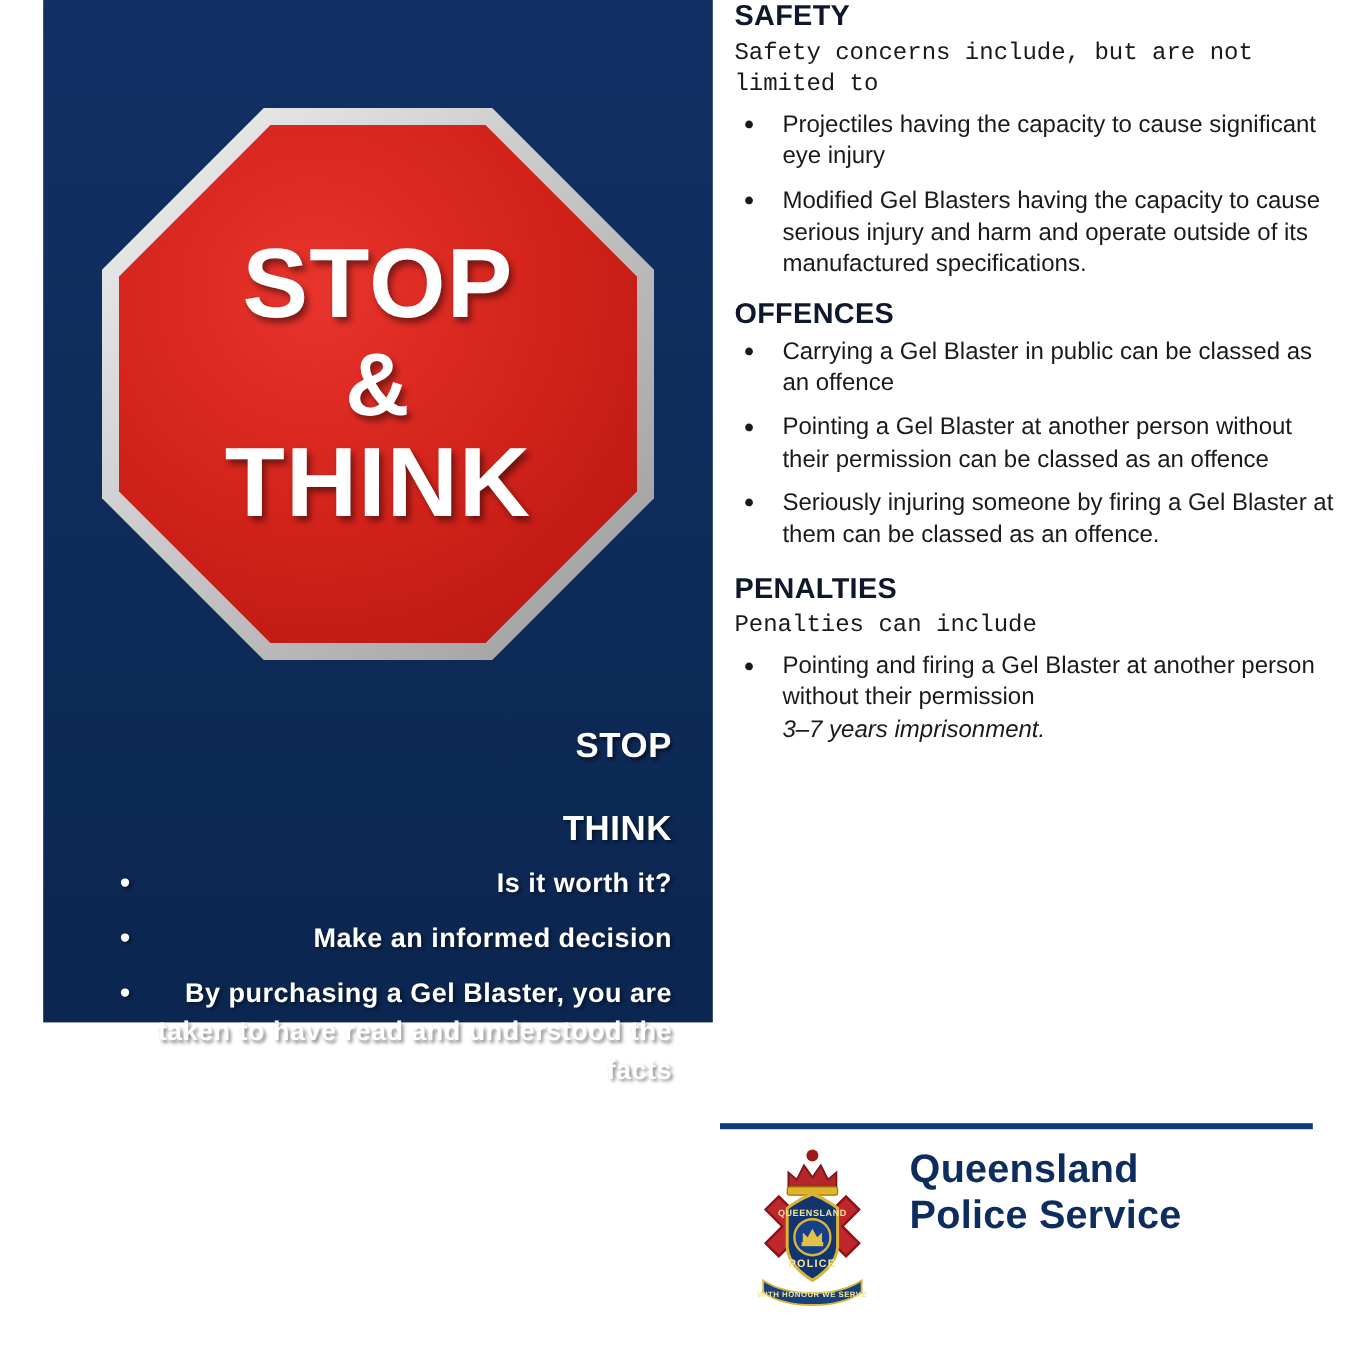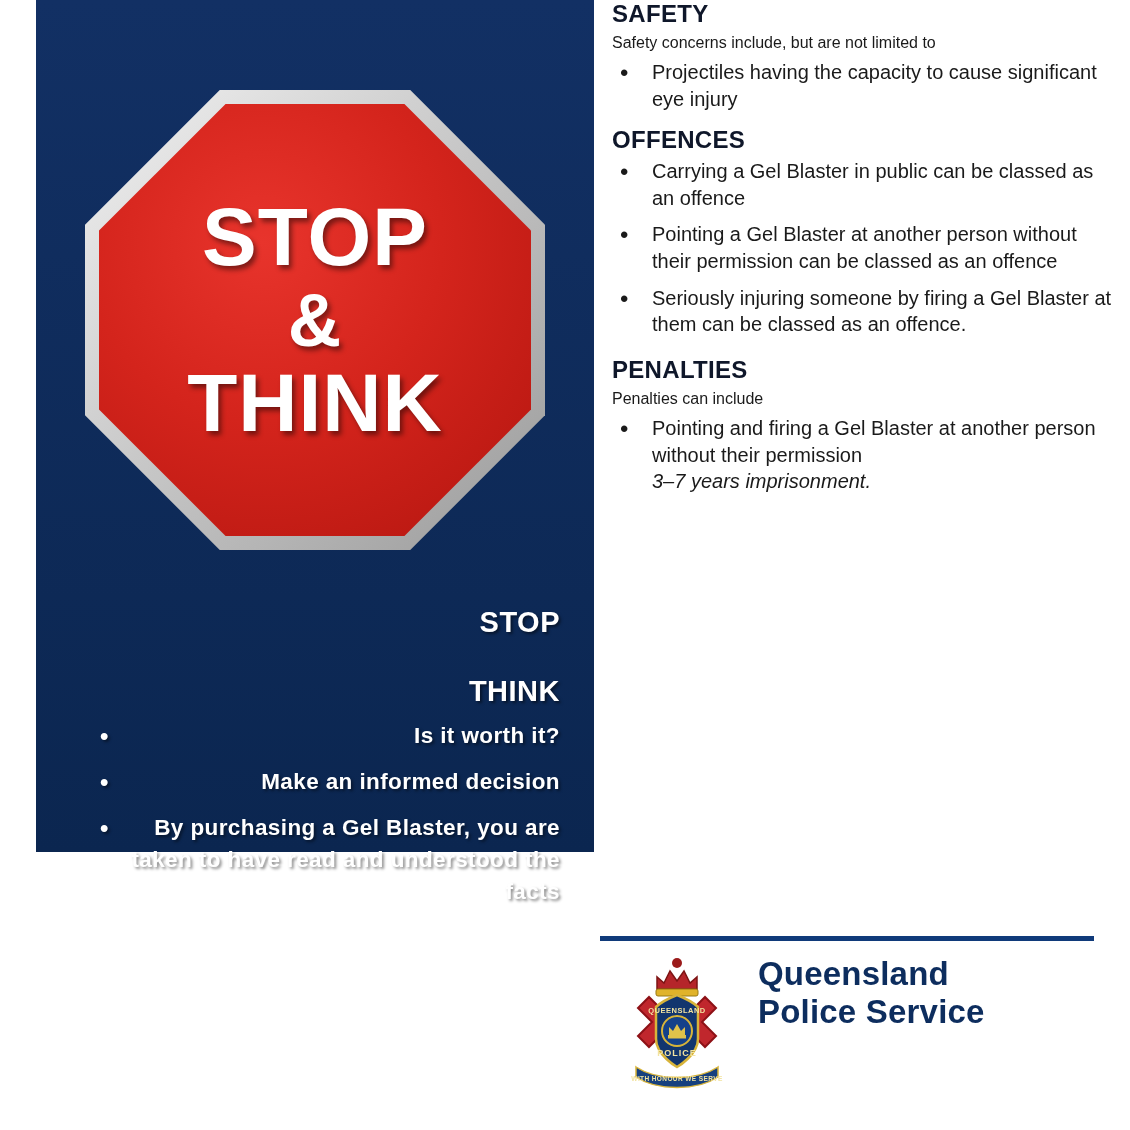--- a/index.html
+++ b/index.html
@@ -97,24 +97,25 @@
     color: #1a1a1a;
   }
   .rheading {
     font-size: 24px;
     font-weight: bold;
     color: #0f172a;
     letter-spacing: 0.3px;
     margin: 0 0 4px 0;
   }
   .rpara {
-    font-size: 16px;
+    font-size: 20px;
     line-height: 1.32;
     color: #1a1a1a;
     margin-bottom: 6px;
+    font-family: Liberation Mono, monospace;
   }
   ul.rbullets { list-style: none; margin: 0 0 12px 0; }
   ul.rbullets li {
     position: relative;
     padding-left: 40px;
     margin-bottom: 10px;
     font-size: 20px;
     line-height: 1.33;
   }
   ul.rbullets li::before {
@@ -190,20 +191,21 @@
     </div>
   </div>
 
   <div class="right-panel">
 
     <div class="sec safety">
       <div class="rheading">SAFETY</div>
       <div class="rpara">Safety concerns include, but are not limited to</div>
       <ul class="rbullets">
         <li>Projectiles having the capacity to cause significant eye injury</li>
+        <li>Modified Gel Blasters having the capacity to cause serious injury and harm and operate outside of its manufactured specifications.</li>
       </ul>
     </div>
 
     <div class="sec offences">
       <div class="rheading">OFFENCES</div>
       <ul class="rbullets">
         <li>Carrying a Gel Blaster in public can be classed as an offence</li>
         <li>Pointing a Gel Blaster at another person without their permission can be classed as an offence</li>
         <li>Seriously injuring someone by firing a Gel Blaster at them can be classed as an offence.</li>
       </ul>

